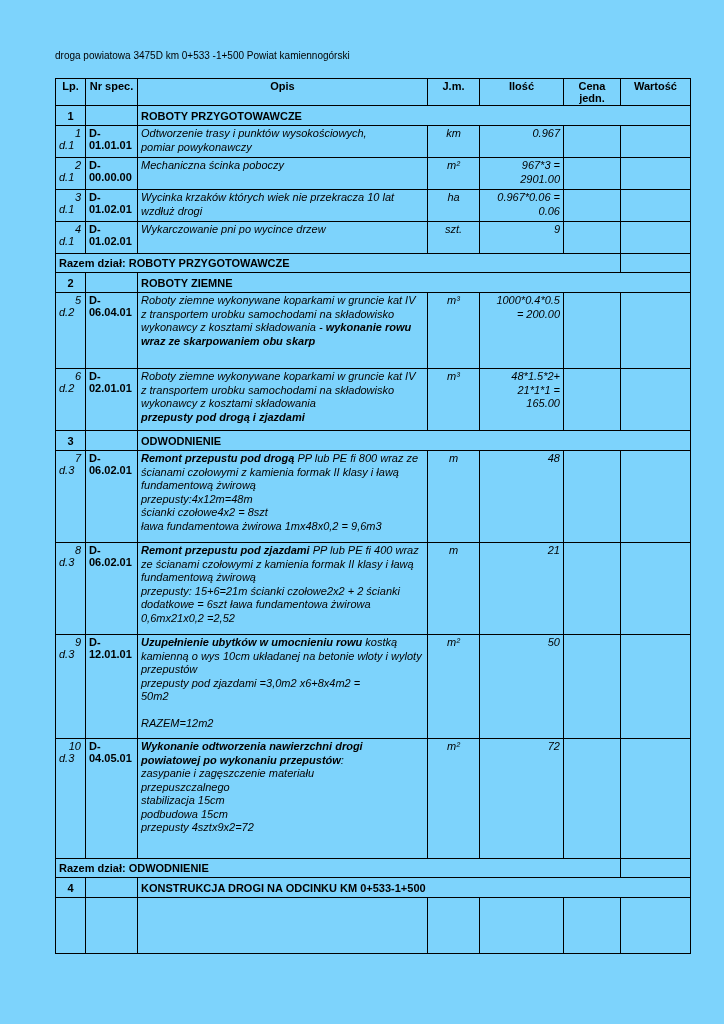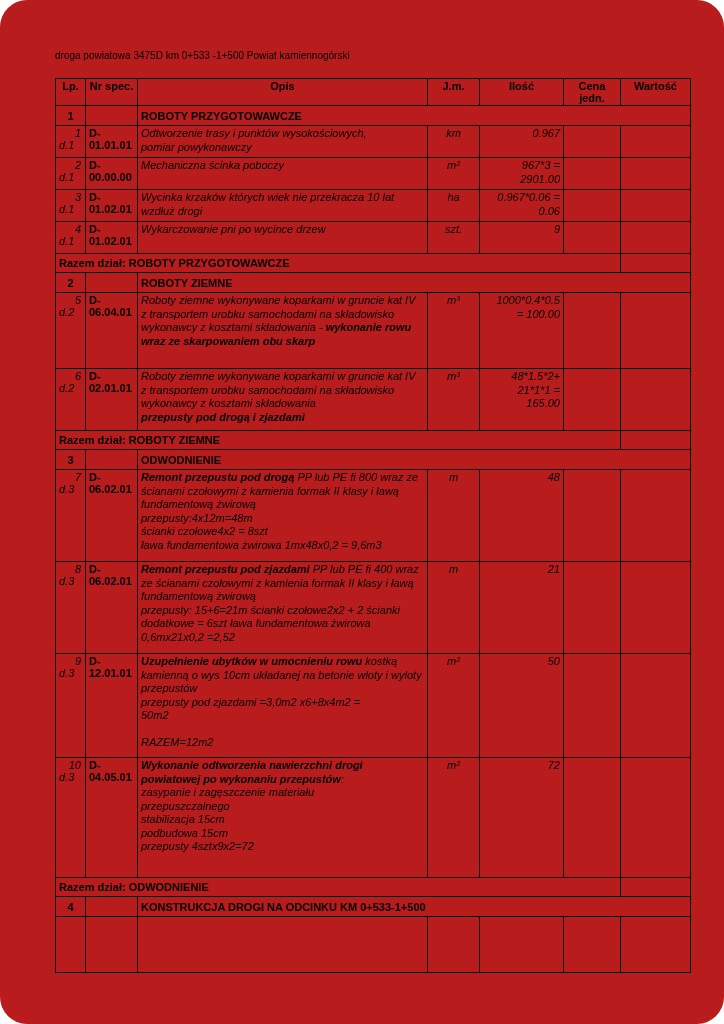--- a/index.html
+++ b/index.html
@@ -2,23 +2,22 @@
 <html><head>
 <meta charset="utf-8">
 <style>
   * { box-sizing: border-box; margin: 0; padding: 0; }
   html, body { background: #ffffff; }
   body { font-family: "Liberation Sans", sans-serif; color: #000; }
   .page {
     position: relative;
     width: 724px;
     height: 1024px;
-    background: #b91c1c;
+    background: #7dd3fc;
     overflow: hidden;
-    border-radius: 27px;
   }
   .note {
     position: absolute;
     left: 55px;
     top: 50px;
     font-size: 10px;
   }
   table.cost {
     position: absolute;
     left: 55px;
@@ -159,41 +158,37 @@
         </tr>
         <tr class="row-item">
           <td class="lp-cell">
             <div class="lp-num">5</div>
             <div class="lp-sub">d.2</div>
           </td>
           <td class="spec-cell">D-06.04.01</td>
           <td class="desc-cell" style="height: 76px;"><span>Roboty ziemne wykonywane koparkami w gruncie kat IV z transportem urobku samochodami na składowisko wykonawcy z kosztami składowania - </span><span class="b">wykonanie rowu wraz ze skarpowaniem obu skarp</span></td>
           <td class="unit-cell">m³</td>
           <td class="qty-cell">1000*0.4*0.5
-= 100.00</td>
+= 200.00</td>
           <td class="price-cell"></td>
           <td class="value-cell"></td>
         </tr>
         <tr class="row-item">
           <td class="lp-cell">
             <div class="lp-num">6</div>
             <div class="lp-sub">d.2</div>
           </td>
           <td class="spec-cell">D-02.01.01</td>
           <td class="desc-cell" style="height: 62px;"><span>Roboty ziemne wykonywane koparkami w gruncie kat IV z transportem urobku samochodami na składowisko wykonawcy z kosztami składowania
 </span><span class="b">przepusty pod drogą i zjazdami</span></td>
           <td class="unit-cell">m³</td>
           <td class="qty-cell">48*1.5*2+
 21*1*1 =
 165.00</td>
           <td class="price-cell"></td>
-          <td class="value-cell"></td>
-        </tr>
-        <tr class="row-summary">
-          <td class="summary-label" colspan="6">Razem dział: ROBOTY ZIEMNE</td>
           <td class="value-cell"></td>
         </tr>
         <tr class="row-section">
           <td class="section-no">3</td>
           <td></td>
           <td class="section-title" colspan="5">ODWODNIENIE</td>
         </tr>
         <tr class="row-item">
           <td class="lp-cell">
             <div class="lp-num">7</div>

